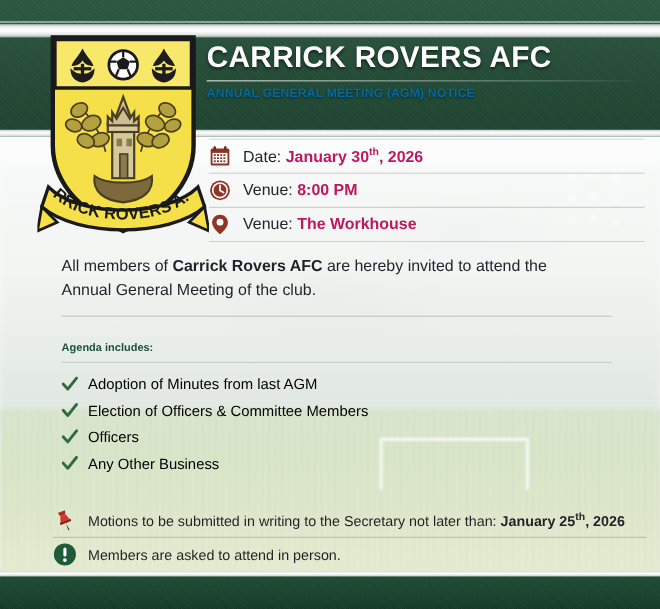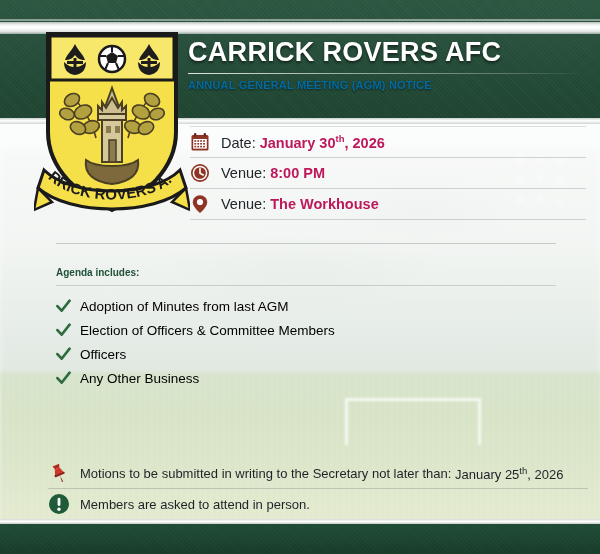--- a/index.html
+++ b/index.html
@@ -98,21 +98,21 @@
   .agenda ul{margin:0;padding:0;}
   .tick{width:15px;height:15px;margin-right:9px;flex:0 0 auto;display:block;}
   .agenda-text{font-size:13.5px;color:#000000;white-space:nowrap;}
 
   
   .notes{position:absolute;left:48px;top:458px;width:540px;z-index:6;}
   .note-row{display:flex;align-items:center;height:30px;}
   .note-row.first{border-bottom:1px solid rgba(120,132,126,.35);}
   .note-ico{width:22px;height:22px;margin-right:10px;flex:0 0 auto;display:block;}
   .note-text{font-size:13px;color:#1d2327;white-space:nowrap;}
-  .note-text b{font-weight:normal;}
+  .note-text b{font-weight:bold;}
 
   
   .footer-strip{position:absolute;left:0;top:519px;width:600px;height:5px;
     background:linear-gradient(180deg,#d3dad5 0%,#ffffff 50%,#c3ccc6 100%);z-index:5;}
   .footer-band{position:absolute;left:0;top:524px;width:600px;height:30px;
     background:linear-gradient(180deg,#1f4b35 0%,#1b432f 60%,#173a28 100%);z-index:5;}
   .footer-band:after{content:"";position:absolute;inset:0;opacity:.12;
     background-image:repeating-linear-gradient(45deg, rgba(255,255,255,.2) 0 1px, transparent 1px 3px);}
 </style>
 </head>
@@ -246,20 +246,21 @@
         <circle cx="10" cy="8" r="3.1" fill="#ffffff"></circle>
       </svg>
       <div class="info-text">
         <span>Venue:</span>
         <b><span>The Workhouse</span></b>
       </div>
     </div>
   </div>
 
   <div class="body">
+    <div class="intro"><span>All members of </span><b>Carrick Rovers AFC</b><span> are hereby invited to attend the Annual General Meeting of the club.</span></div>
     <div class="divider"></div>
     <div class="agenda-title">Agenda includes:</div>
     <div class="agenda-rule"></div>
     <div class="agenda">
       <ul>
         <li>
           <svg class="tick" viewBox="0 0 16 16">
               <path d="M1.5 7.5 L6 12.5 L14.5 1.8" stroke="#2f6b3f" stroke-width="2.8" fill="none" stroke-linecap="round" stroke-linejoin="round"></path>
             </svg>
           <span class="agenda-text">Adoption of Minutes from last AGM</span>

